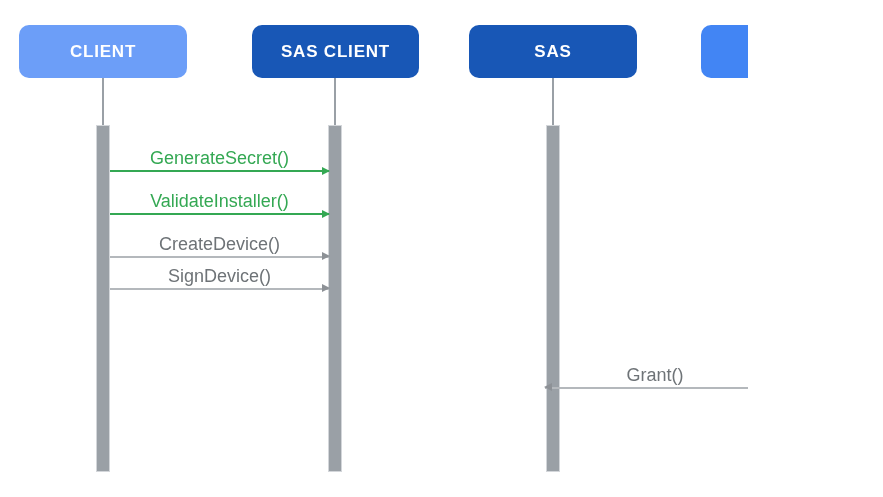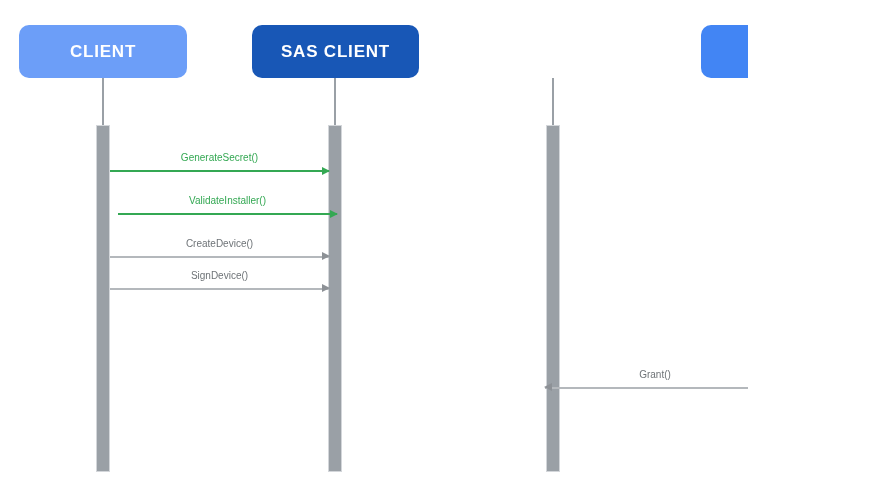--- a/index.html
+++ b/index.html
@@ -67,21 +67,21 @@
   .bar-sas        { left: 546px; }
   .bar-cbsd       { left: 780px; }
 
   
   .message {
     position: absolute;
     height: 22px;
   }
   .msg-label {
     text-align: center;
-    font-size: 10px;
+    font-size: 18px;
     height: 16px;
     line-height: 16px;
     margin-bottom: 4px;
     white-space: nowrap;
   }
   .message.green .msg-label { color: var(--green); }
   .message.gray  .msg-label { color: var(--text_gray); }
 
   .msg-line {
     position: relative;
@@ -111,36 +111,39 @@
     left: -1px;
     top: -4px;
     border-right: 8px solid;
     border-top: 4.5px solid transparent;
     border-bottom: 4.5px solid transparent;
   }
   .message.gray.dir-left .arrowhead { border-right-color: var(--arrow_gray_head); }
 
   
   .msg-1 { left: 110px; width: 219px; top: 150px; }
-  .msg-2 { left: 110px; width: 219px; top: 193px; margin-left: 8px; }
+  .msg-2 { left: 110px; width: 219px; top: 193px; }
   .msg-3 { left: 110px; width: 219px; top: 236px; }
   .msg-4 { left: 110px; width: 219px; top: 268px; }
   .msg-5 { left: 560px; width: 220px; top: 322px; }
   .msg-6 { left: 545px; width: 220px; top: 367px; }
 </style>
 </head>
 <body>
 
 <div class="canvas">
 
   <div class="actor-box light-blue box-client">
     <span>CLIENT</span>
   </div>
   <div class="actor-box dark-blue box-sas-portal">
     <span>SAS CLIENT</span>
+  </div>
+  <div class="actor-box dark-blue box-sas">
+    <span>SAS</span>
   </div>
   <div class="actor-box medium-blue box-cbsd">
     <span>CBSD</span>
   </div>
 
   <div class="lifeline-stub stub-client"></div>
   <div class="lifeline-stub stub-sas-portal"></div>
   <div class="lifeline-stub stub-sas"></div>
   <div class="lifeline-stub stub-cbsd"></div>
 

